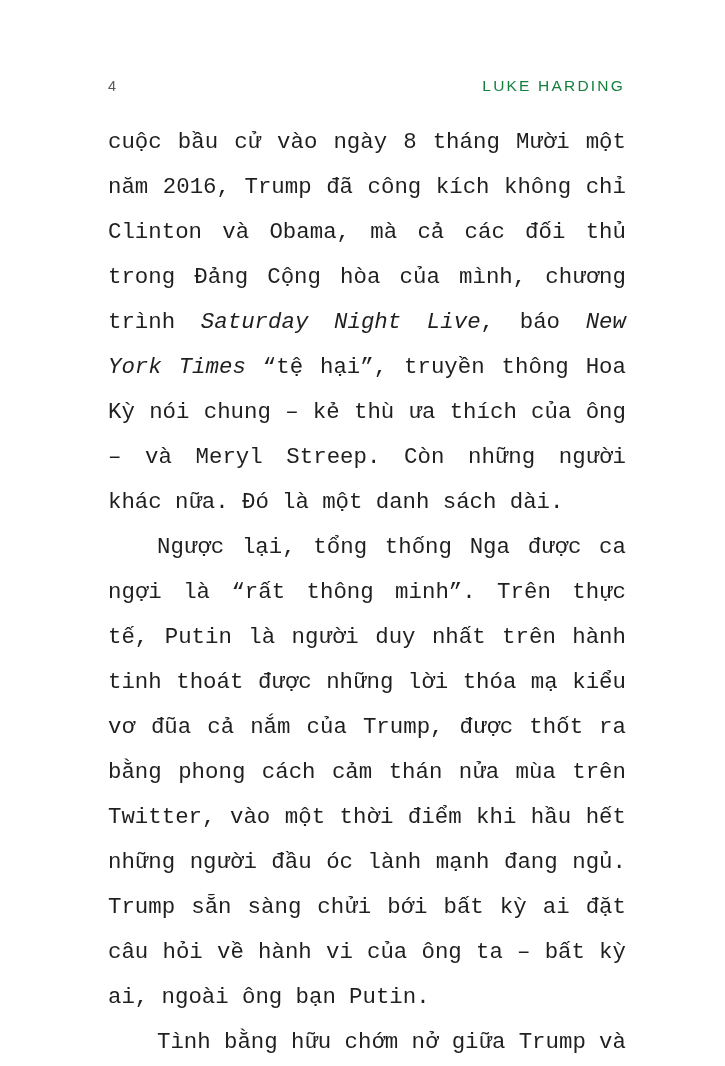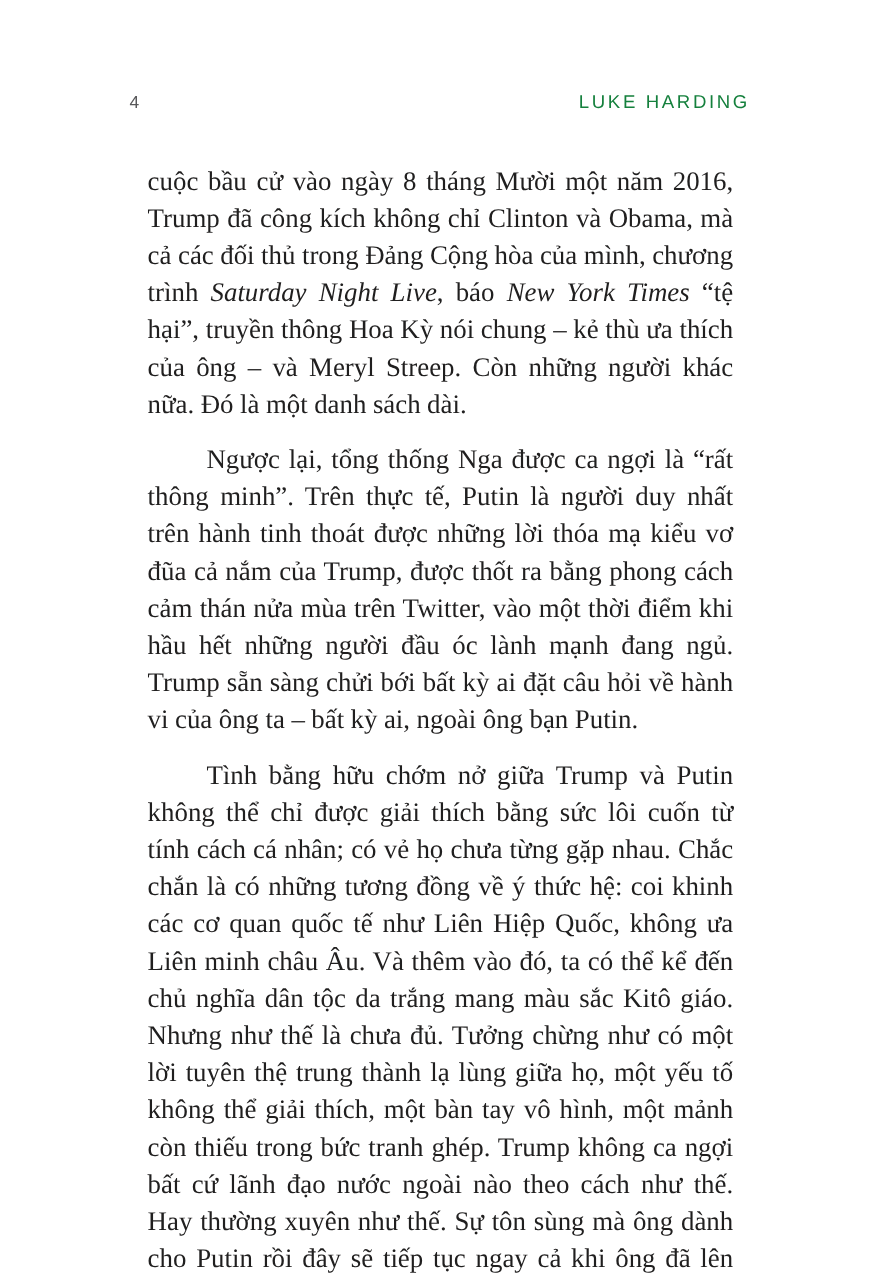--- a/index.html
+++ b/index.html
@@ -49,28 +49,29 @@
 
   
   .text-block {
     position: absolute;
     left: 108px;
     top: 120px;
     width: 518px;
   }
 
   .para {
-    margin: 15px;
+    margin: 0;
     text-align: justify;
     text-justify: inter-word;
     font-size: 22.4px;
-    line-height: 31px;
+    line-height: 45px;
     color: #201f1f;
     hyphens: none;
     word-spacing: -0.2px;
+    font-family: Liberation Mono, monospace;
   }
   .para.indent {
     text-indent: 49px;
   }
   .para + .para {
     margin-top: 0;
   }
 
   .it {
     font-style: italic;

